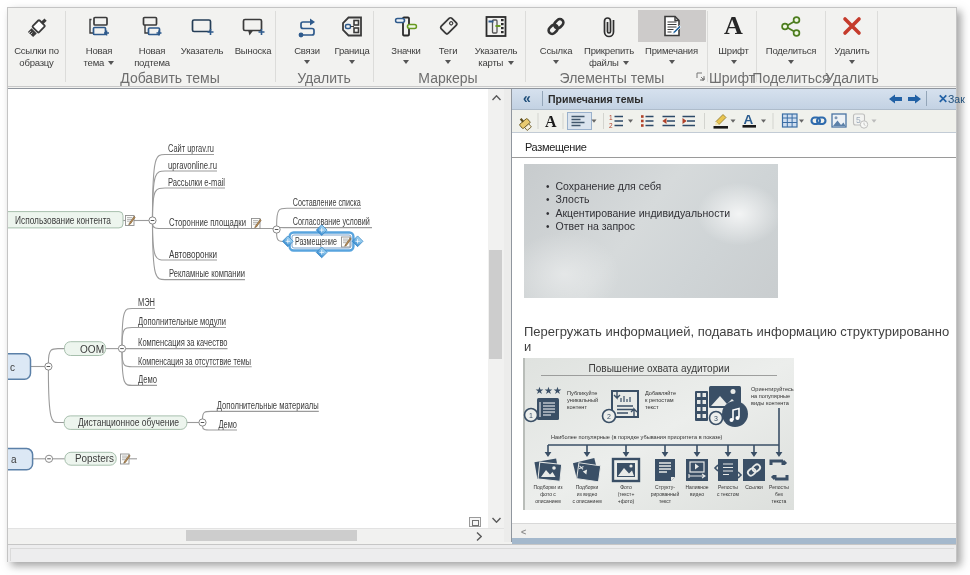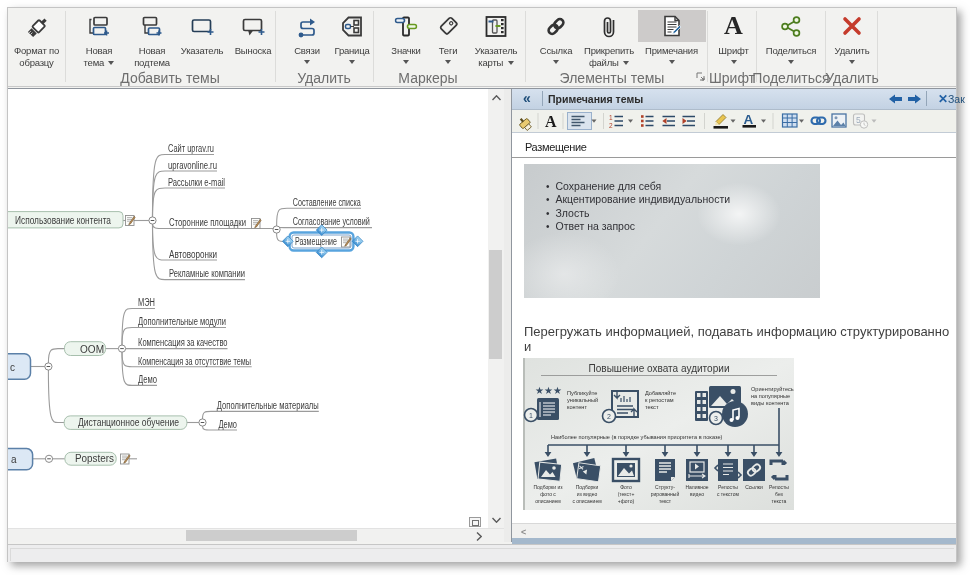--- a/index.html
+++ b/index.html
@@ -35,21 +35,21 @@
   #ptools { position:absolute; left:0; top:21px; width:444px; height:23px; background:#f0f1ec; border-bottom:1px solid #c2cbd5;}
   #pcontent { position:absolute; left:0; top:44px; width:444px; height:390px; background:#fff; }
   #phscroll { position:absolute; left:0; top:434px; width:444px; height:15px; background:#f0f0ef; border-top:1px solid #d8d8d8;}
   #pbottom { position:absolute; left:0; top:449px; width:444px; height:6px; background:#a4b8cc; }
   
   #statusbar { position:absolute; left:0; top:536px; width:948px; height:18px; background:#ededee; border-top:1px solid #c6c6c6; }
   #statusbar .inner { position:absolute; left:2px; top:3px; width:944px; height:13px; border:1px solid #dadada; border-right:none; border-bottom:none;}
   
   #ntitle { position:absolute; left:13px; top:8px; font-size:11px; letter-spacing:-0.35px; color:#1d1d1d; }
   #tline { position:absolute; left:0px; top:24px; width:444px; height:1px; background:#9a9a9a; }
-  #img1 { position:absolute; left:12px; top:31px; width:296px; height:134px;
+  #img1 { position:absolute; left:12px; top:31px; width:254px; height:134px;
      background:
        radial-gradient(60px 45px at 215px 50px, rgba(255,255,255,.75), rgba(255,255,255,0) 70%),
        radial-gradient(80px 60px at 40px 110px, rgba(255,255,255,.4), rgba(255,255,255,0) 70%),
        linear-gradient(128deg,#c7cbcd 0%, #d6dadb 45%, #cfd4d6 70%, #c9cdcf 100%); }
   #img1 ul { margin:0; padding:0; list-style:none; position:absolute; left:22px; top:16px; font-size:10.5px; line-height:12.4px; color:#313136;}
   #img1 li:before { content:"•"; margin-right:6px; font-size:10px; }
   #para { position:absolute; left:12px; top:192px; width:432px; font-size:13px; line-height:14.5px; color:#404040; }
   #img2 { position:absolute; left:11px; top:225px; width:271px; height:120px; background:#fca5a5; }
 </style>
 </head>
@@ -68,21 +68,21 @@
     <div class="rbtn" style="left:0px;width:57px">
       <svg class="ricon" width="26" height="26" viewBox="0 0 26 26">
         <g transform="rotate(45 13 13)">
           <rect x="11.5" y="1" width="3.2" height="5" fill="#3b3b3b"></rect>
           <rect x="8.6" y="5.8" width="8.8" height="9.6" rx="1" fill="#fff" stroke="#3b3b3b" stroke-width="1.8"></rect>
           <rect x="9.3" y="17" width="7.4" height="5.2" fill="#3b3b3b"></rect>
           <path d="M10.8,19.5 v2.7 M13,19.5 v2.7" stroke="#fff" stroke-width="0.7"></path>
         </g>
       </svg>
       <div class="rlab">
-          <span>Формат по</span>
+          <span>Ссылки по</span>
           <span>образцу</span>
         </div>
     </div>
 
     <div class="rbtn" style="left:63px;width:56px">
       <svg class="ricon" width="22" height="23" viewBox="0 0 22 23">
         <rect x="6" y="2.5" width="13" height="7.5" rx="1" fill="none" stroke="#3b3b3b" stroke-width="1.7"></rect>
         <path d="M3.5,4.5 L2,4.5 L2,18 L5,18" fill="none" stroke="#3b3b3b" stroke-width="1.4"></path>
         <rect x="5.5" y="12.5" width="12" height="7" rx="1" fill="none" stroke="#2e5a8c" stroke-width="1.7"></rect>
         <path d="M18,21 h5 M20.5,18.5 v5" stroke="#2e5a8c" stroke-width="1.6" transform="translate(-2,-3)"></path>
@@ -264,21 +264,21 @@
         <path d="M4,4 L18,18 M18,4 L4,18" stroke="#c53b2c" stroke-width="3.6" stroke-linecap="round"></path>
       </svg>
       <div class="rlab">
           <span>Удалить</span>
         </div>
       <div class="dab"></div>
     </div>
 
     <div class="glab" style="left:162px">Добавить темы</div>
     <div class="glab" style="left:316px">Удалить</div>
-    <div class="glab" style="left:420px">Маркеры</div>
+    <div class="glab" style="left:440px">Маркеры</div>
     <div class="glab" style="left:604px">Элементы темы</div>
     <div class="glab" style="left:724px">Шрифт</div>
     <div class="glab" style="left:783px">Поделиться</div>
     <div class="glab" style="left:844px">Удалить</div>
     <svg style="position:absolute;left:688px;top:64px;" width="10" height="10" viewBox="0 0 10 10">
       <path d="M1,1 h5 M1,1 v5 M8,4 v4 h-4 M5,5 l3,3 M8,8 l-2.2,0 M8,8 l0,-2.2" stroke="#777" stroke-width="1" fill="none"></path>
     </svg>
   </div>
   <div id="topline" style="position:absolute;left:0;top:80px;width:948px;height:1px;background:#8f959d;"></div>
   <div id="canvas">
@@ -504,22 +504,22 @@
         </g>
         <path d="M359.5,9.5 l2.5,3.2 l2.5,-3.2 z" fill="#bbb"></path>
       </svg>
     </div>
     <div id="pcontent">
       <div id="ntitle">Размещение</div>
       <div id="tline"></div>
       <div id="img1">
         <ul>
           <li>Сохранение для себя</li>
+          <li>Злость</li>
           <li>Акцентирование индивидуальности</li>
-          <li>Злость</li>
           <li>Ответ на запрос</li>
         </ul>
       </div>
       <div id="para">Перегружать информацией, подавать информацию структурированно и<br>визуально</div>
       <div id="img2">
       <svg width="271" height="152" viewBox="0 0 271 152" font-family="Liberation Sans, sans-serif">
         <defs>
           <linearGradient id="bgimg2" x1="0" y1="0" x2="1" y2="1">
             <stop offset="0" stop-color="#dfe2df"></stop>
                 <stop offset="0.5" stop-color="#eceeec"></stop>

